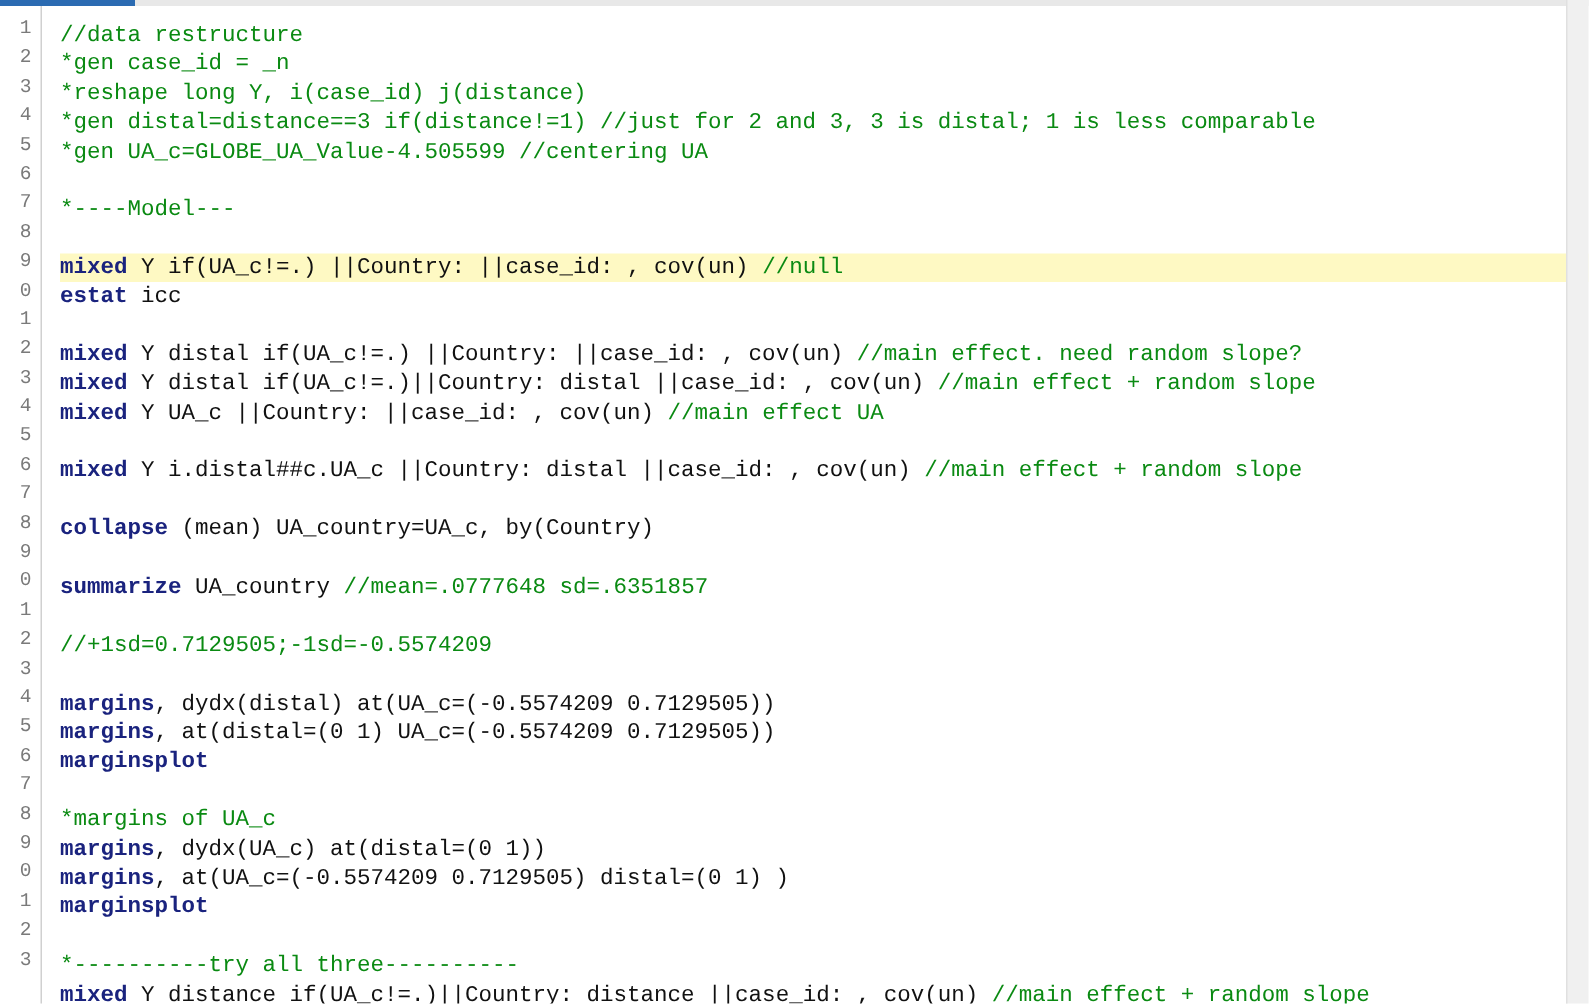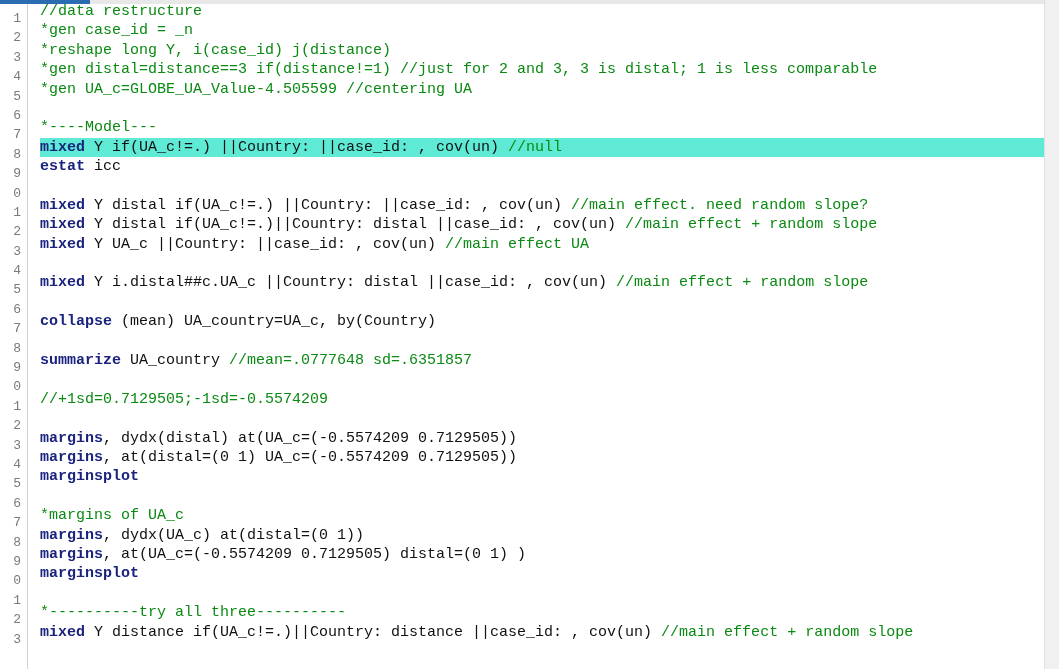--- a/index.html
+++ b/index.html
@@ -29,32 +29,33 @@
     font-size:13px;
     user-select:none;
   }
   .gutter .ln{
     height:19.4px;
     padding-right:6px;
     box-sizing:border-box;
   }
   .code{
     flex:1 1 auto;
-    padding-top:2px;
+    padding-top:14px;
     padding-left:12px;
     white-space:pre;
     position:relative;
     overflow:hidden;
   }
   .line{
     height:19.4px;
     position:relative;
   }
   .hl{
-    background:#5eead4;
+    background:#fef9c3;
+    margin-top:19px;
   }
   .tok-cmt{color:#0a8a12;}
   .tok-kw{color:#1a237e;font-weight:bold;}
   .tok-txt{color:#111;}
   
   .tabstrip{
     position:absolute;
     top:0;left:0;right:0;
     height:4px;
     background:#e8e8e8;

